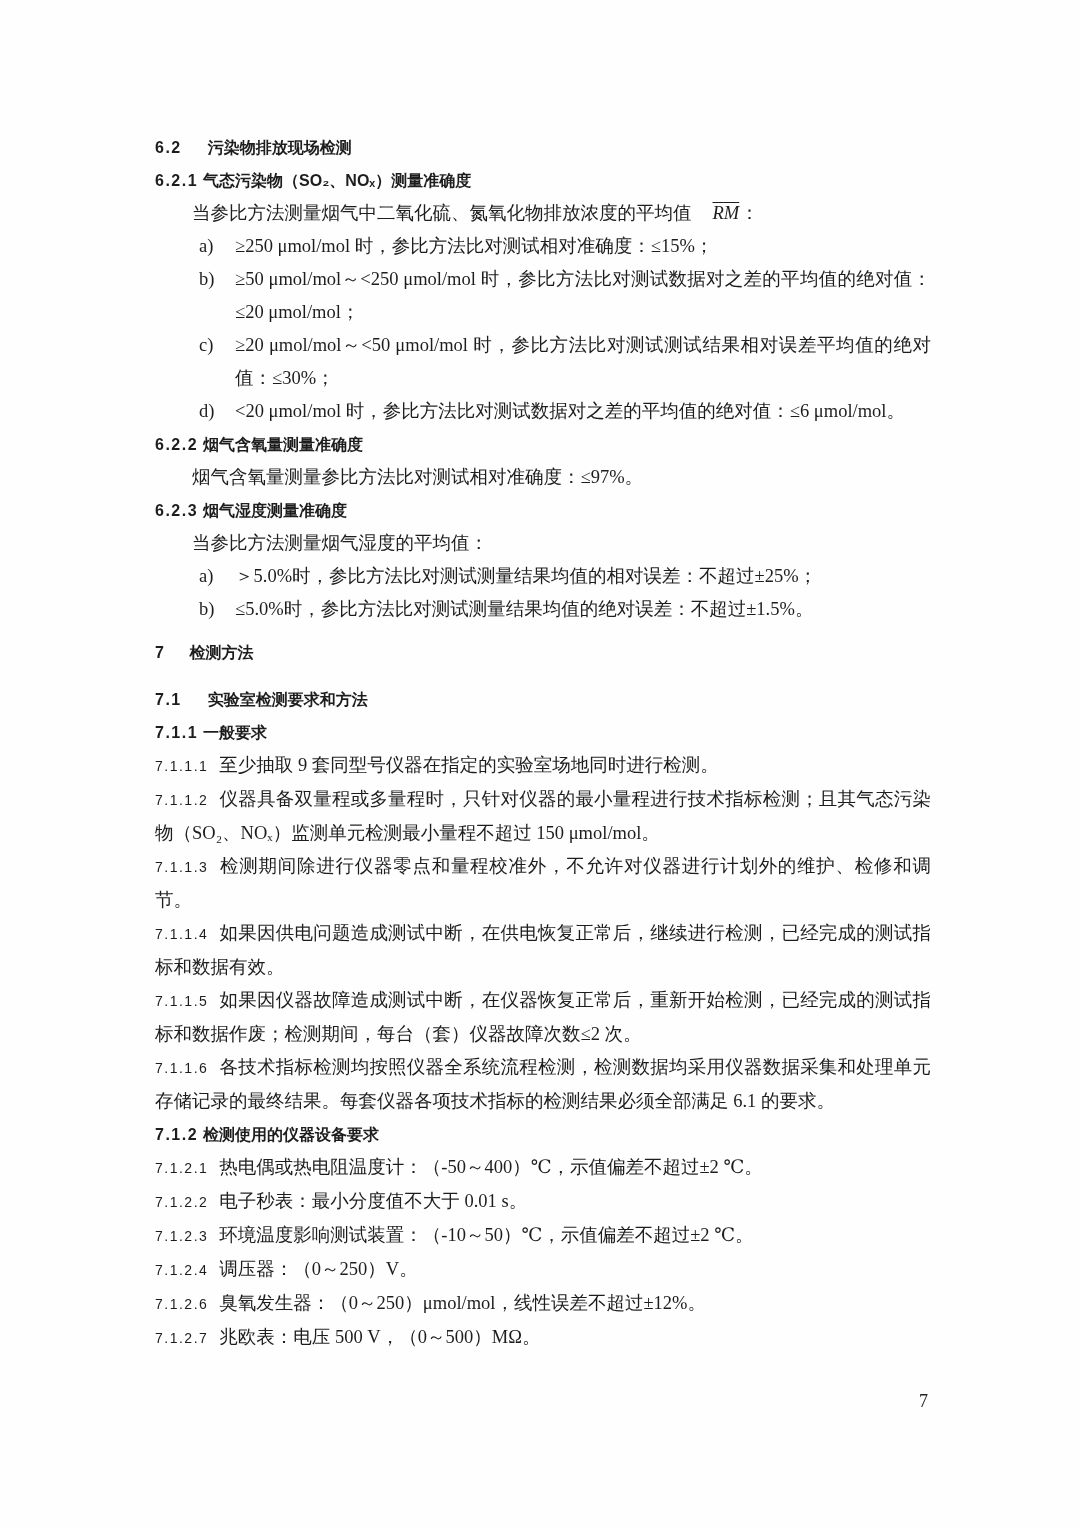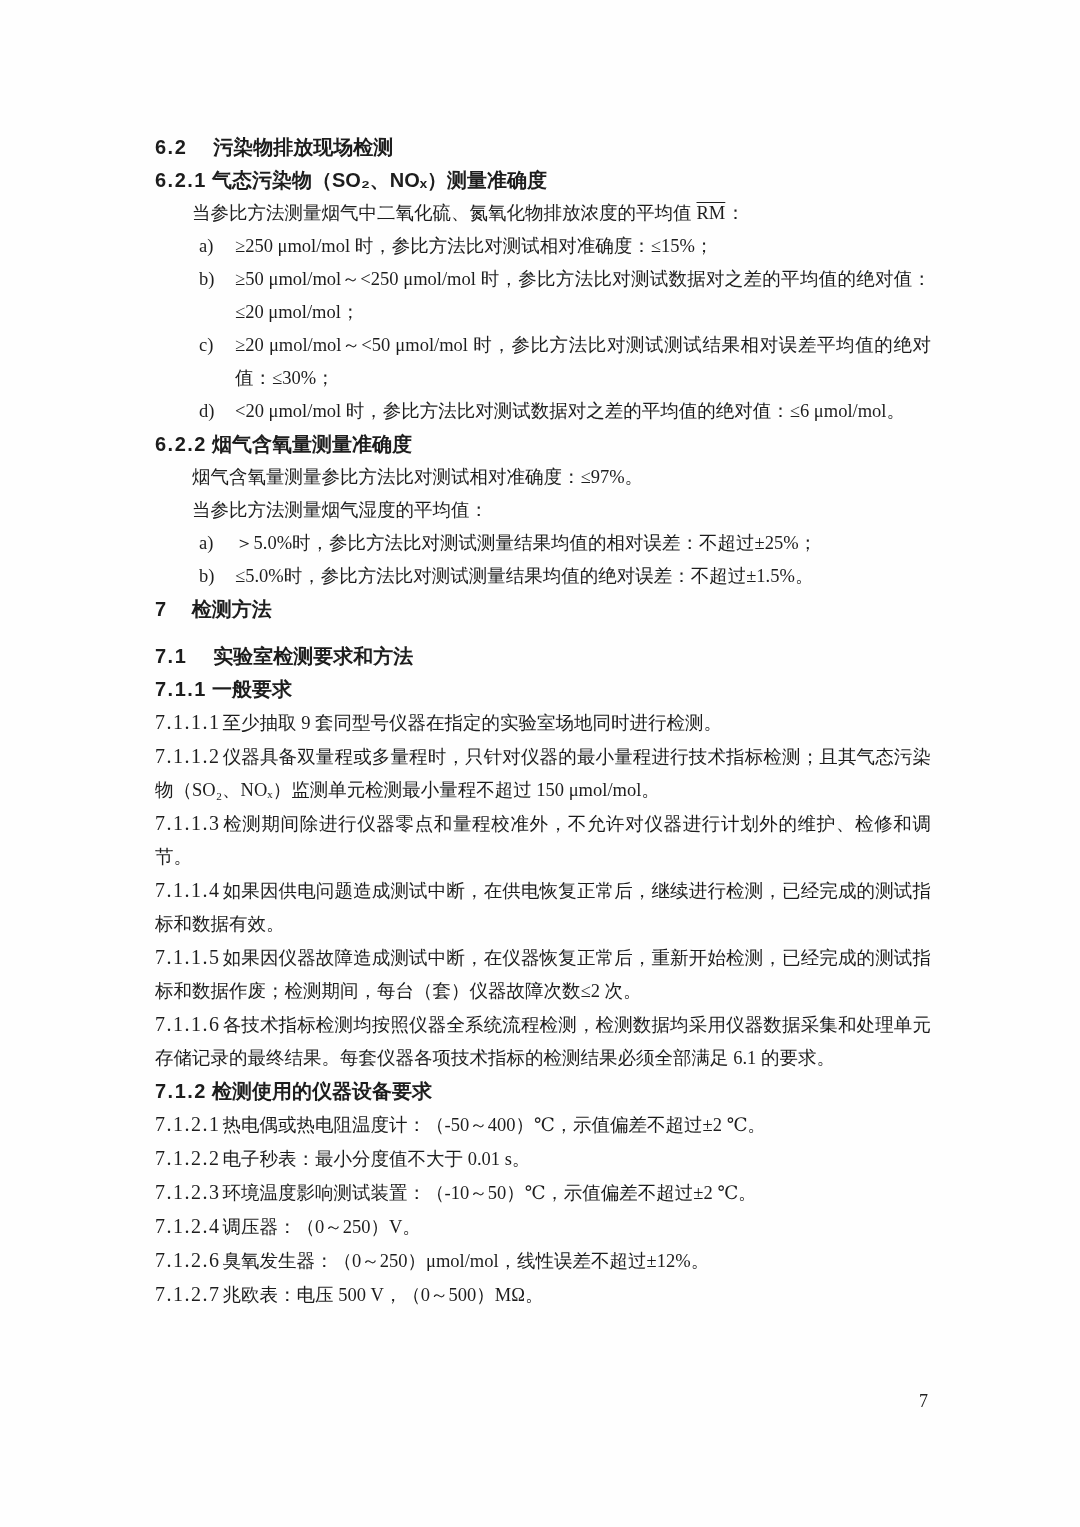--- a/index.html
+++ b/index.html
@@ -20,51 +20,52 @@
     left:155px; top:131px;
     width:776px;
     font-size:18.5px;
     line-height:33px;
   }
   .blk { margin:0; }
   
   .h1, .h2, .h3 {
     font-family:"Liberation Sans","DejaVu Sans",sans-serif;
     font-weight:700;
-    font-size:20px;
+    font-size:16px;
   }
-  .h1 { margin-top:0; margin-bottom:14px; }
+  .h1 { margin-top:10px; margin-bottom:14px; }
   .num { letter-spacing:1.5px; }
   .h1 .num { margin-right:24px; }
   .h2 .num { margin-right:26px; }
   .h3 .num { margin-right:5px; }
   
   .p, .p_rm { text-indent:37px; }
   
   .li {
     position:relative;
     padding-left:80px;
     text-align:justify;
   }
   .li .label { position:absolute; left:44px; top:0; }
   
   .clause { text-align:justify; }
   .cnum {
-    font-family:Liberation Serif, serif;
-    font-size:20px;
+    font-family:Liberation Sans, sans-serif;
+    font-size:14px;
     letter-spacing:1.5px;
-    margin-right:2px;
+    margin-right:11px;
     white-space:nowrap;
   }
   
   .rm {
+    font-style:italic;
     text-decoration:overline;
     font-family:"Liberation Serif","DejaVu Serif",serif;
     padding:0 1px;
-    margin-left:4px;
+    margin-left:20px;
   }
   .page-number {
     position:absolute;
     top:1391px;
     right:152px;
     font-size:18px;
     font-family:"Liberation Serif","DejaVu Serif",serif;
     color:#222;
   }
 </style>
@@ -75,20 +76,21 @@
   <div class="content" id="doc-blocks">
       <div class="blk h2"><span class="num">6.2</span><span class="title">污染物排放现场检测</span></div>
       <div class="blk h3"><span class="num">6.2.1</span><span class="title">气态污染物（SO₂、NOₓ）测量准确度</span></div>
       <div class="blk p_rm"><span class="ptext">当参比方法测量烟气中二氧化硫、氮氧化物排放浓度的平均值</span><span class="rm">RM</span><span class="ptext">：</span></div>
       <div class="blk li"><span class="label">a)</span><span class="text">≥250 μmol/mol 时，参比方法比对测试相对准确度：≤15%；</span></div>
       <div class="blk li"><span class="label">b)</span><span class="text">≥50 μmol/mol～&lt;250 μmol/mol 时，参比方法比对测试数据对之差的平均值的绝对值：≤20 μmol/mol；</span></div>
       <div class="blk li"><span class="label">c)</span><span class="text">≥20 μmol/mol～&lt;50 μmol/mol 时，参比方法比对测试测试结果相对误差平均值的绝对值：≤30%；</span></div>
       <div class="blk li"><span class="label">d)</span><span class="text">&lt;20 μmol/mol 时，参比方法比对测试数据对之差的平均值的绝对值：≤6 μmol/mol。</span></div>
       <div class="blk h3"><span class="num">6.2.2</span><span class="title">烟气含氧量测量准确度</span></div>
       <div class="blk p"><span class="ptext">烟气含氧量测量参比方法比对测试相对准确度：≤97%。</span></div>
+      <div class="blk h3"><span class="num">6.2.3</span><span class="title">烟气湿度测量准确度</span></div>
       <div class="blk p"><span class="ptext">当参比方法测量烟气湿度的平均值：</span></div>
       <div class="blk li"><span class="label">a)</span><span class="text">＞5.0%时，参比方法比对测试测量结果均值的相对误差：不超过±25%；</span></div>
       <div class="blk li"><span class="label">b)</span><span class="text">≤5.0%时，参比方法比对测试测量结果均值的绝对误差：不超过±1.5%。</span></div>
       <div class="blk h1"><span class="num">7</span><span class="title">检测方法</span></div>
       <div class="blk h2"><span class="num">7.1</span><span class="title">实验室检测要求和方法</span></div>
       <div class="blk h3"><span class="num">7.1.1</span><span class="title">一般要求</span></div>
       <div class="blk clause"><span class="cnum">7.1.1.1</span><span class="ctext">至少抽取 9 套同型号仪器在指定的实验室场地同时进行检测。</span></div>
       <div class="blk clause"><span class="cnum">7.1.1.2</span><span class="ctext">仪器具备双量程或多量程时，只针对仪器的最小量程进行技术指标检测；且其气态污染物（SO₂、NOₓ）监测单元检测最小量程不超过 150 μmol/mol。</span></div>
       <div class="blk clause"><span class="cnum">7.1.1.3</span><span class="ctext">检测期间除进行仪器零点和量程校准外，不允许对仪器进行计划外的维护、检修和调节。</span></div>
       <div class="blk clause"><span class="cnum">7.1.1.4</span><span class="ctext">如果因供电问题造成测试中断，在供电恢复正常后，继续进行检测，已经完成的测试指标和数据有效。</span></div>

